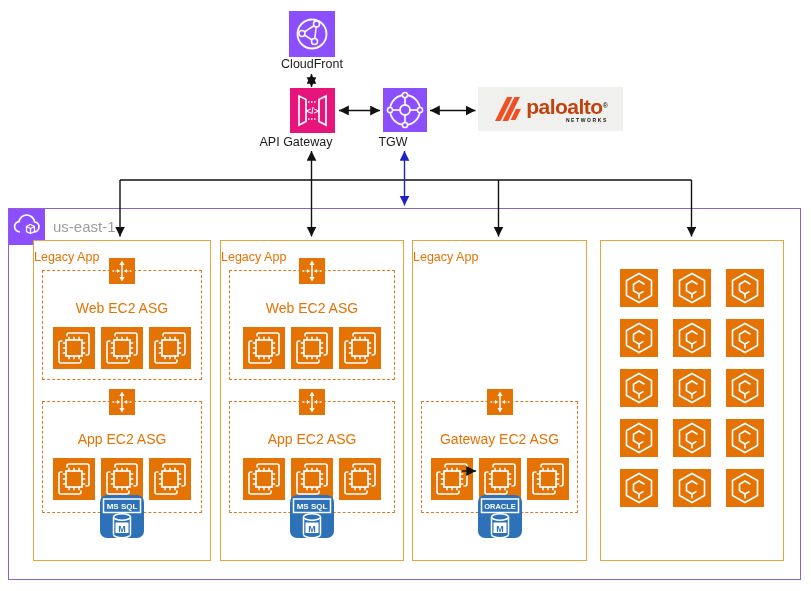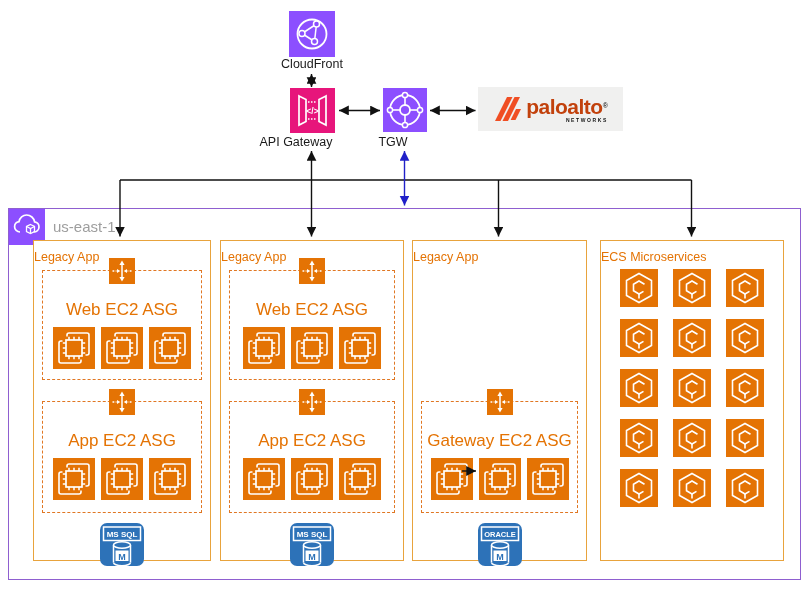--- a/index.html
+++ b/index.html
@@ -21,23 +21,23 @@
   .region-corner{position:absolute;left:0;top:0;width:36px;height:36px;background:#8c4fff}
   .region-label{position:absolute;left:44px;top:0;height:36px;line-height:36px;
                 font-size:15px;color:#9e9e9e}
   
   .col{position:absolute;top:240px;height:319px;border:1px solid #e8a33d;background:#fff}
   .col-title{margin-top:9px;text-align:left;font-size:12.5px;color:#e47304}
   .asg-group{position:absolute;left:8px;right:8px;border:1px dashed #e07723}
   .g1{top:29px;height:108px}
   .g2{top:160px;height:110px}
   .asg-icon{position:absolute;top:-13px;left:50%;margin-left:-13px;width:26px;height:26px}
-  .asg-label{position:absolute;top:29px;left:0;right:0;text-align:center;font-size:17px;color:#e47304}
+  .asg-label{position:absolute;top:29px;left:0;right:0;text-align:center;font-size:14px;color:#e47304}
   .ec2-row{position:absolute;top:56px;left:0;right:0;display:flex;justify-content:center;gap:6px}
-  .db{position:absolute;top:282px;left:50%;margin-left:-22px;width:48px;height:46px}
+  .db{position:absolute;top:254px;left:50%;margin-left:-22px;width:48px;height:46px}
   .ecs-grid{position:absolute;top:28px;left:50%;transform:translateX(-50%);
             display:grid;grid-template-columns:repeat(3,38px);gap:12px 15px}
   .overlay{position:absolute;left:0;top:0;pointer-events:none;z-index:6}
 </style>
 </head>
 <body>
 
 <svg class="overlay" width="811" height="591">
   <defs>
     <marker id="arrB" markerWidth="8" markerHeight="8" refX="7" refY="3.5" orient="auto-start-reverse">
@@ -408,21 +408,20 @@
       <line x1="30.5" y1="22" x2="30.5" y2="39.5" stroke="#fff" stroke-width="1.5"></line>
       <path d="M13.5,39.5 a8.5,3.2 0 0 0 17,0" fill="#2d72b8" stroke="#fff" stroke-width="1.5"></path>
       <rect x="15.5" y="27.5" width="13" height="10.5" fill="#fff"></rect>
       <text x="22" y="36.5" font-size="9" font-weight="bold" fill="#2d72b8" text-anchor="middle" font-family="Liberation Sans, sans-serif">M</text>
       <ellipse cx="22" cy="22" rx="8.5" ry="3.2" fill="#2d72b8" stroke="#fff" stroke-width="1.5"></ellipse>
     </svg>
   </div>
 </div>
 
 <div class="col" style="left:600px;width:182px">
-  <div class="col-title">ECS Microservices</div>
   <div class="ecs-grid">
       <svg width="38" height="38" viewBox="0 0 38 38">
         <rect width="38" height="38" fill="#e47304"></rect>
         <polygon points="19,4.5 31.5,11.5 31.5,26.5 19,33.5 6.5,26.5 6.5,11.5" fill="none" stroke="#fff" stroke-width="1.6"></polygon>
         <polyline points="24.5,15.2 19,12 13.5,15.2 13.5,21.8 19,25 23.5,22.4" fill="none" stroke="#fff" stroke-width="1.6"></polyline>
         <line x1="19" y1="25" x2="19" y2="29.5" stroke="#fff" stroke-width="1.6"></line>
       </svg>
       <svg width="38" height="38" viewBox="0 0 38 38">
         <rect width="38" height="38" fill="#e47304"></rect>
         <polygon points="19,4.5 31.5,11.5 31.5,26.5 19,33.5 6.5,26.5 6.5,11.5" fill="none" stroke="#fff" stroke-width="1.6"></polygon>

